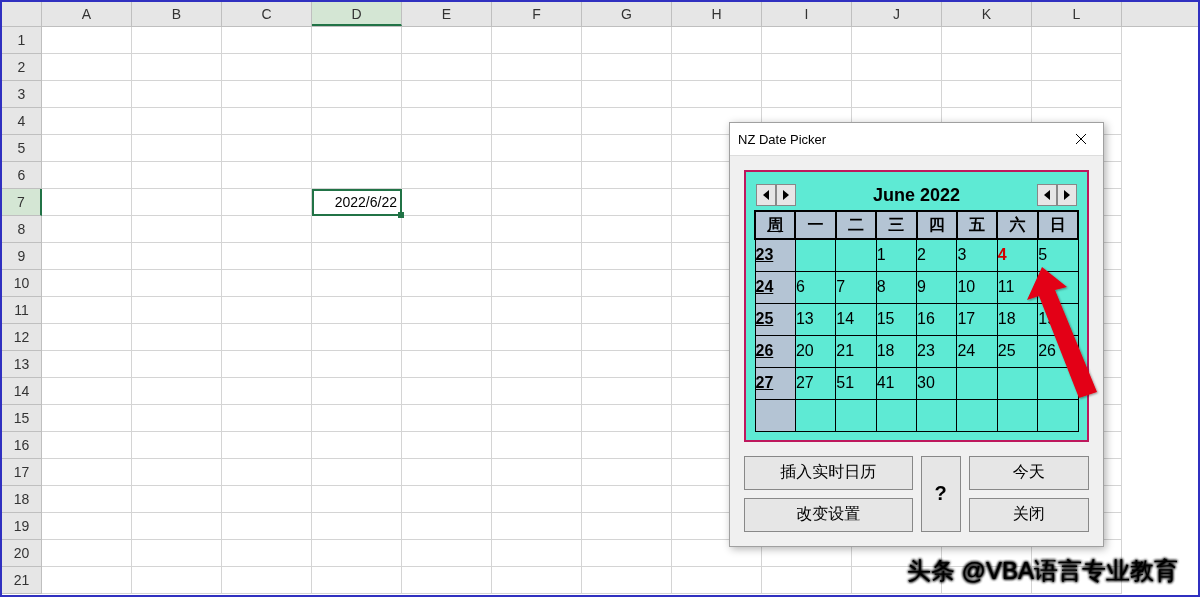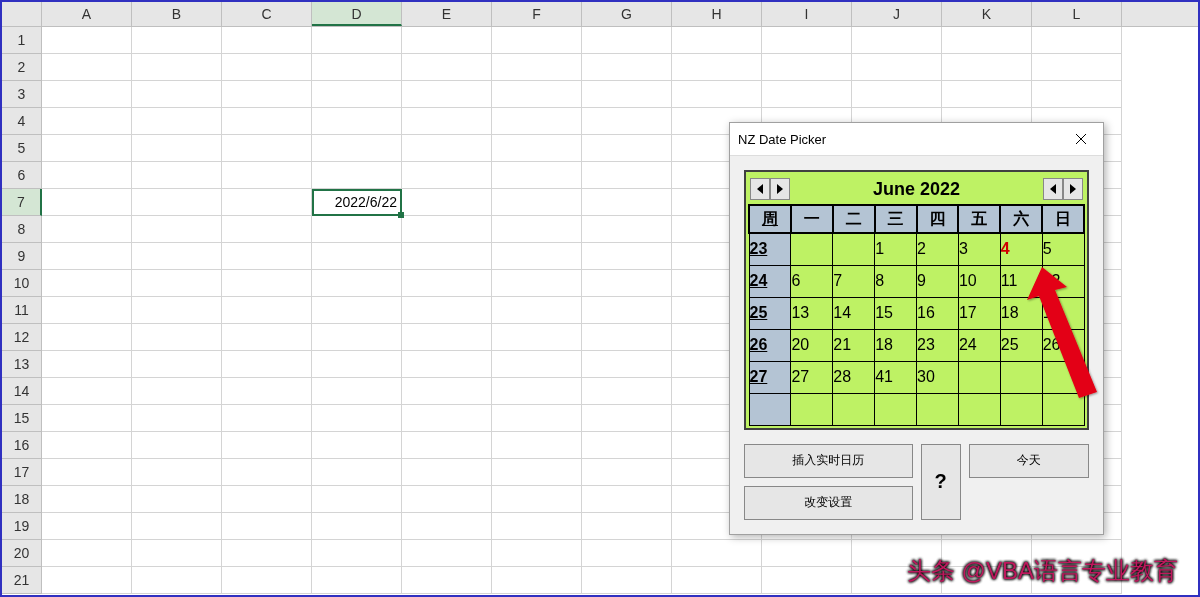--- a/index.html
+++ b/index.html
@@ -105,23 +105,23 @@
     .dp-close {
       width: 28px; height: 22px;
       display:flex; align-items:center; justify-content:center;
       cursor: pointer;
       font-size: 14px;
     }
     .dp-body {
       padding: 14px;
     }
     .dp-frame {
-      border: 2px solid #404040;
-      background: #bef264;
-      padding: 2px;
+      border: 2px solid #be185d;
+      background: #5eead4;
+      padding: 8px;
     }
     .dp-mhdr {
       display:flex;
       align-items:center;
       padding: 4px 2px;
       gap: 4px;
     }
     .nav-grp { display:flex; }
     .nav-btn {
       width: 20px; height: 22px;
@@ -175,21 +175,21 @@
     }
     .dp-btn-col { display:flex; flex-direction:column; gap:8px; }
     .dp-btn-col.left { flex: 1.4; }
     .dp-btn-col.right { flex: 1; justify-content: space-between; }
     .dp-btn-mid { display:flex; align-items:stretch; }
     .dp-btn {
       height: 34px;
       background: #e6e6e6;
       border: 1px solid #888;
       display:flex; align-items:center; justify-content:center;
-      font-size: 12px;
+      font-size: 16px;
       cursor:pointer;
     }
     .dp-btn.q {
       width: 40px;
       height: 76px;
       font-size: 20px;
       font-weight: bold;
     }
     
     .arrow {
@@ -198,21 +198,21 @@
       top: 260px;
       z-index: 20;
       pointer-events: none;
     }
     
     .wmark {
       position: absolute;
       right: 20px;
       bottom: 8px;
       font-size: 24px;
-      color: #be185d;
+      color: #000000;
       text-shadow: 0 0 3px #000, 0 0 3px #000, 0 0 3px #000;
       display:flex;
       align-items:center;
       gap:6px;
       z-index: 30;
       pointer-events:none;
     }
   </style>
 </head>
 <body>
@@ -640,21 +640,21 @@
               <td>21</td>
               <td>18</td>
               <td>23</td>
               <td>24</td>
               <td>25</td>
               <td>26</td>
             </tr>
             <tr>
               <td class="weekno">27</td>
               <td>27</td>
-              <td>28</td>
+              <td>51</td>
               <td>41</td>
               <td>30</td>
               <td></td>
               <td></td>
               <td></td>
             </tr>
             <tr>
               <td class="weekno"></td>
               <td></td>
               <td></td>
@@ -670,20 +670,21 @@
     <div class="dp-buttons">
       <div class="dp-btn-col left">
         <div class="dp-btn">插入实时日历</div>
         <div class="dp-btn">改变设置</div>
       </div>
       <div class="dp-btn-mid">
         <div class="dp-btn q">?</div>
       </div>
       <div class="dp-btn-col right">
         <div class="dp-btn">今天</div>
+        <div class="dp-btn">关闭</div>
       </div>
     </div>
   </div>
 </div>
 
 <svg class="arrow" width="90" height="150">
   <defs>
     <filter id="sh">
         <feDropShadow dx="1" dy="1" stdDeviation="1" flood-opacity="0.4"></feDropShadow>
       </filter>

